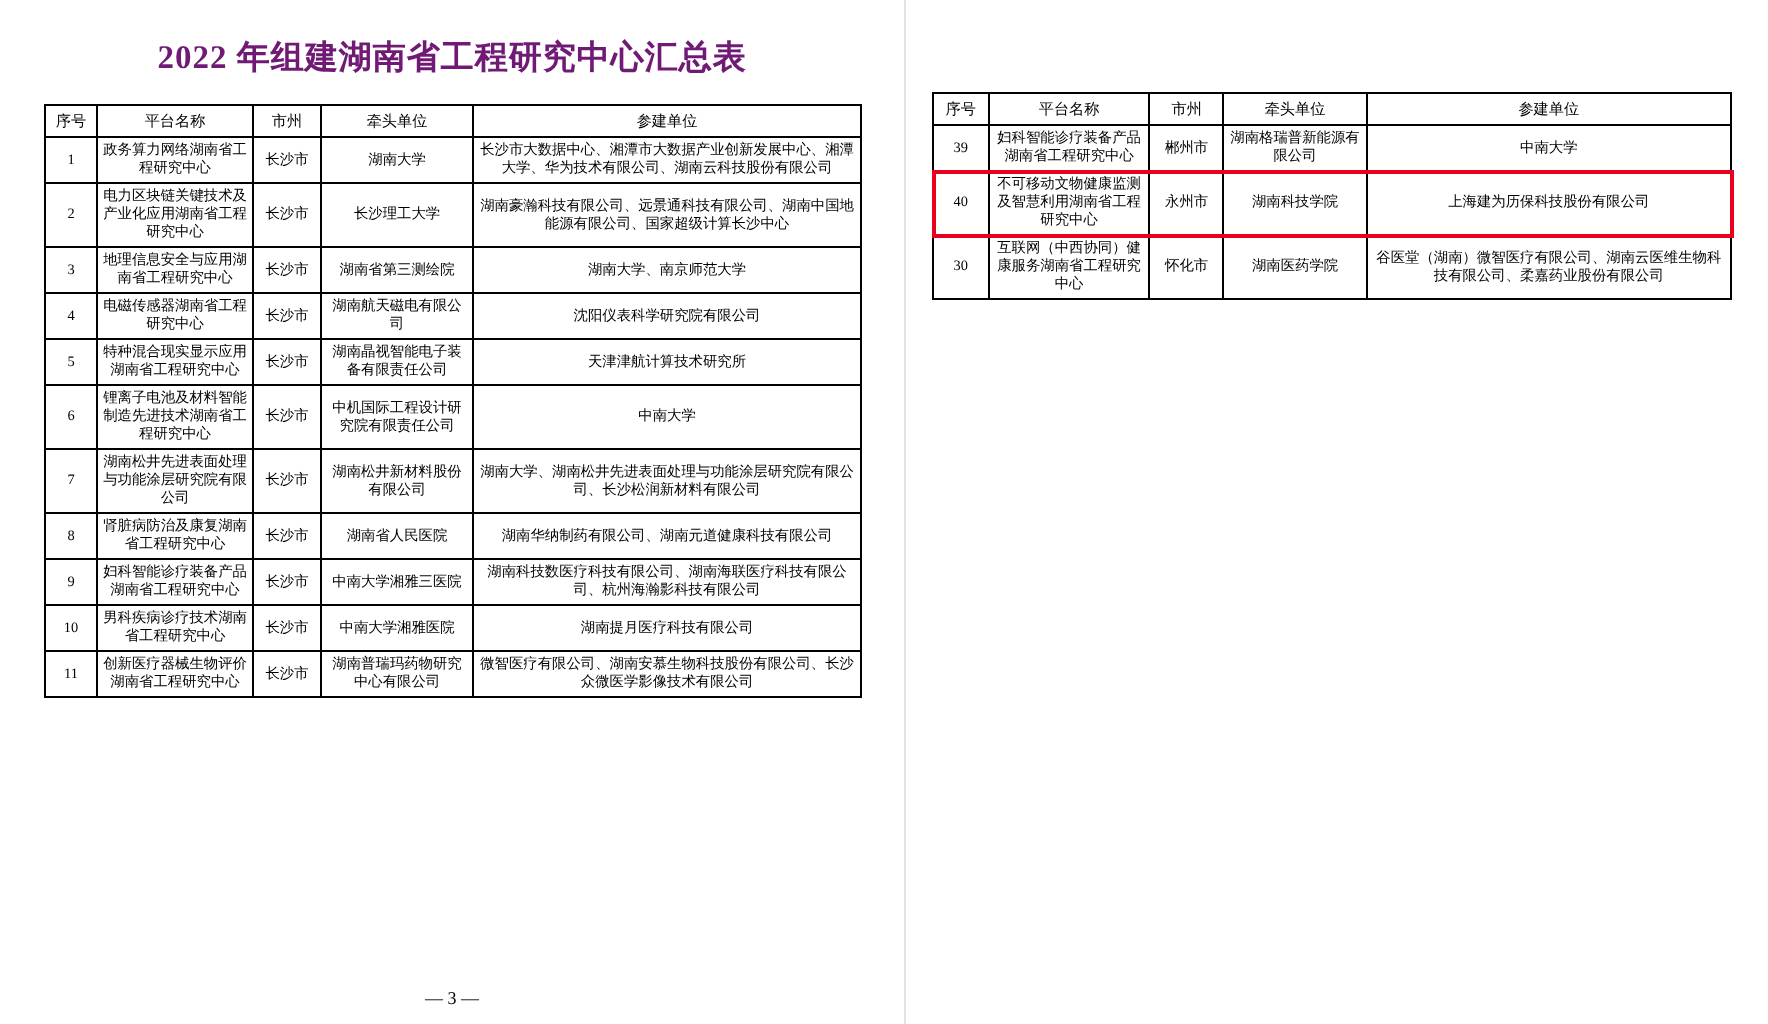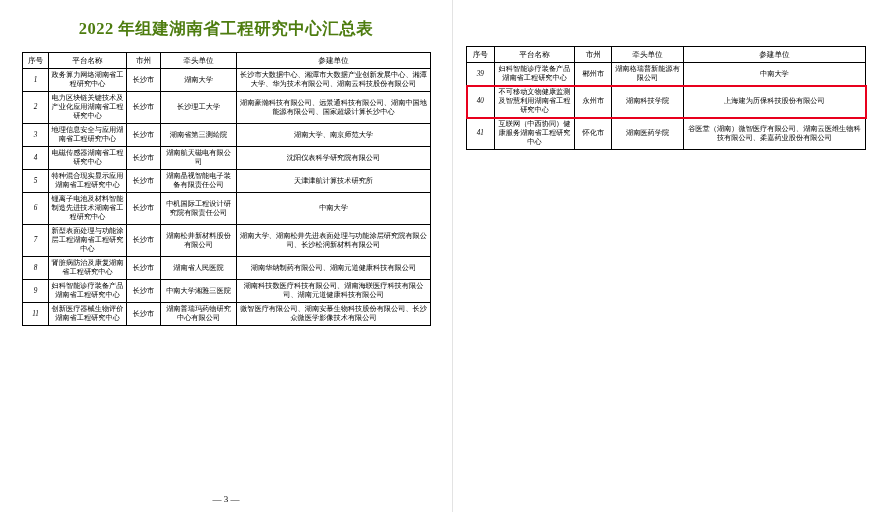--- a/index.html
+++ b/index.html
@@ -43,21 +43,21 @@
     height: 512px;
     background: #e3e3e3;
   }
   .doc-title {
     text-align: center;
     font-family: "Liberation Serif", serif;
     font-weight: bold;
     font-size: 16.5px;
     letter-spacing: 0.5px;
     margin: 8px 0 12px 0;
-    color: #4d7c0f;
+    color: #701a75;
   }
   table.grid {
     border-collapse: collapse;
     table-layout: fixed;
     width: 100%;
     font-family: "Liberation Serif", serif;
     background: #fff;
   }
   table.grid th, table.grid td {
     border: 1px solid #000;
@@ -80,21 +80,21 @@
   .t-left col.c2 { width: 34px; }
   .t-left col.c3 { width: 76px; }
   .t-left col.c4 { width: 194px; }
   
   .t-right col.c0 { width: 24px; }
   .t-right col.c1 { width: 70px; }
   .t-right col.c2 { width: 32px; }
   .t-right col.c3 { width: 62px; }
   .t-right col.c4 { width: 158px; }
 
-  .cell-idx { font-size: 7.5px; font-style: italic; }
+  .cell-idx { font-size: 7.5px; }
   .page-num {
     position: absolute;
     bottom: 8px;
     left: 0;
     width: 100%;
     text-align: center;
     font-family: "Liberation Serif", serif;
     font-size: 9px;
     color: #000;
   }
@@ -169,38 +169,45 @@
         </tr>
         <tr>
           <td class="cell-idx">6</td>
           <td>锂离子电池及材料智能制造先进技术湖南省工程研究中心</td>
           <td>长沙市</td>
           <td>中机国际工程设计研究院有限责任公司</td>
           <td>中南大学</td>
         </tr>
         <tr>
           <td class="cell-idx">7</td>
-          <td>新型表面处理与功能涂层工程湖南省工程研究中心</td>
+          <td>湖南松井先进表面处理与功能涂层研究院有限公司</td>
           <td>长沙市</td>
           <td>湖南松井新材料股份有限公司</td>
           <td>湖南大学、湖南松井先进表面处理与功能涂层研究院有限公司、长沙松润新材料有限公司</td>
         </tr>
         <tr>
           <td class="cell-idx">8</td>
           <td>肾脏病防治及康复湖南省工程研究中心</td>
           <td>长沙市</td>
           <td>湖南省人民医院</td>
           <td>湖南华纳制药有限公司、湖南元道健康科技有限公司</td>
         </tr>
         <tr>
           <td class="cell-idx">9</td>
           <td>妇科智能诊疗装备产品湖南省工程研究中心</td>
           <td>长沙市</td>
           <td>中南大学湘雅三医院</td>
-          <td>湖南科技数医疗科技有限公司、湖南海联医疗科技有限公司、湖南元道健康科技有限公司</td>
+          <td>湖南科技数医疗科技有限公司、湖南海联医疗科技有限公司、杭州海瀚影科技有限公司</td>
+        </tr>
+        <tr>
+          <td class="cell-idx">10</td>
+          <td>男科疾病诊疗技术湖南省工程研究中心</td>
+          <td>长沙市</td>
+          <td>中南大学湘雅医院</td>
+          <td>湖南提月医疗科技有限公司</td>
         </tr>
         <tr>
           <td class="cell-idx">11</td>
           <td>创新医疗器械生物评价湖南省工程研究中心</td>
           <td>长沙市</td>
           <td>湖南普瑞玛药物研究中心有限公司</td>
           <td>微智医疗有限公司、湖南安慕生物科技股份有限公司、长沙众微医学影像技术有限公司</td>
         </tr>
       </tbody>
     </table>
@@ -238,21 +245,21 @@
             <td>中南大学</td>
           </tr>
           <tr class="highlight" style="outline-color: rgb(232, 0, 29);">
             <td class="cell-idx">40</td>
             <td>不可移动文物健康监测及智慧利用湖南省工程研究中心</td>
             <td>永州市</td>
             <td>湖南科技学院</td>
             <td>上海建为历保科技股份有限公司</td>
           </tr>
           <tr>
-            <td class="cell-idx">41</td>
+            <td class="cell-idx">30</td>
             <td>互联网（中西协同）健康服务湖南省工程研究中心</td>
             <td>怀化市</td>
             <td>湖南医药学院</td>
             <td>谷医堂（湖南）微智医疗有限公司、湖南云医维生物科技有限公司、柔嘉药业股份有限公司</td>
           </tr>
         </tbody>
       </table>
     </div>
   </div>
 

